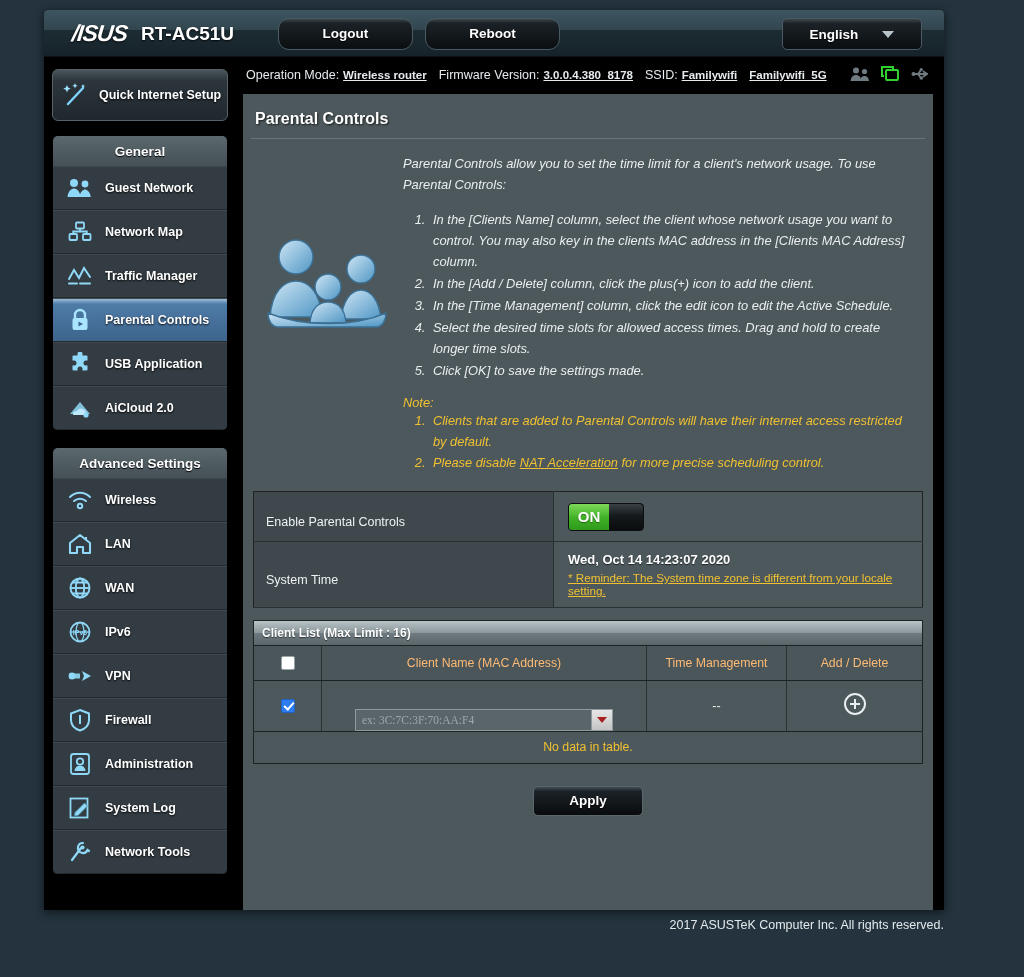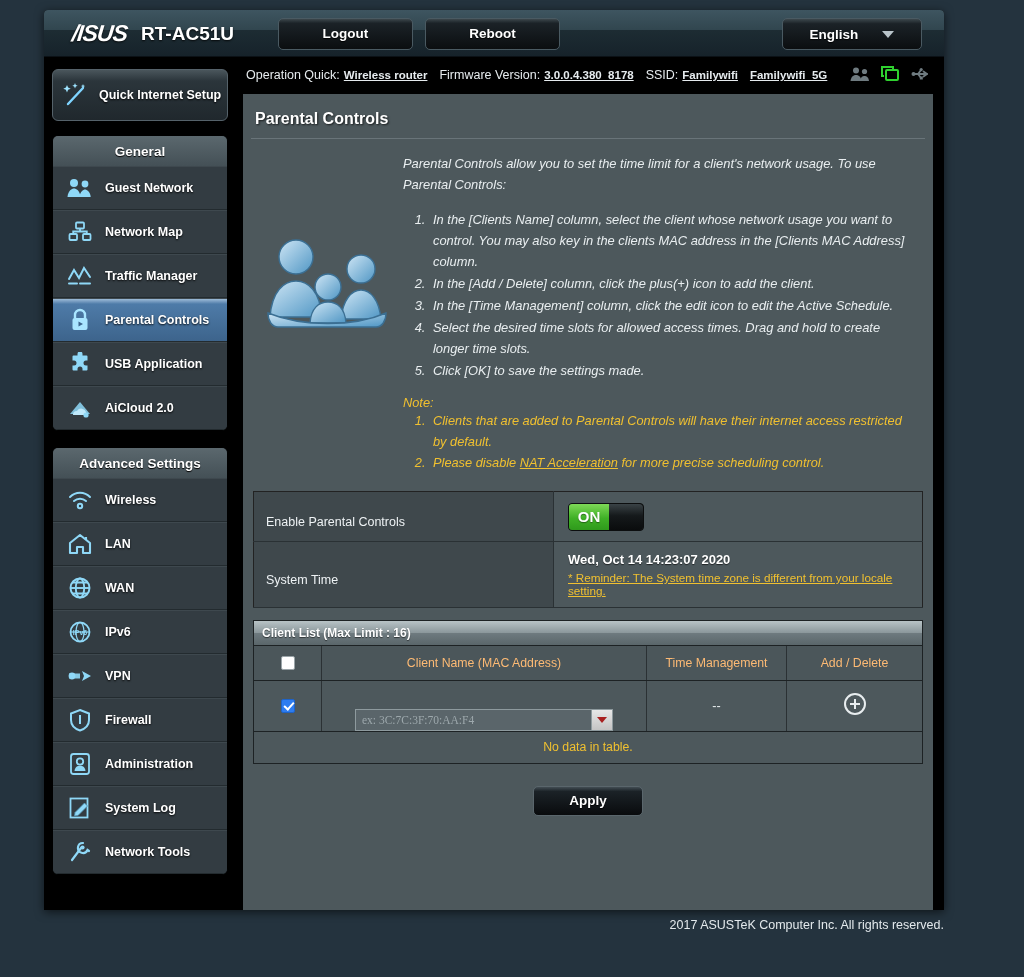--- a/index.html
+++ b/index.html
@@ -53,21 +53,21 @@
     font-size: 19px;
     font-weight: bold;
     color: #fff;
     text-shadow: 0 1px 2px rgba(0,0,0,.8);
   }
   .top-btn {
     height: 32px;
     min-width: 135px;
     margin-left: 12px;
     border: 1px solid #4a5a62;
-    border-radius: 5px;
+    border-radius: 11px;
     background: linear-gradient(180deg,#3c474c 0%,#1b2227 14%,#0b0e10 100%);
     color: #fff;
     font-size: 13.5px;
     font-weight: bold;
     display: flex;
     align-items: center;
     justify-content: center;
     cursor: pointer;
     text-shadow: 0 1px 1px #000;
   }
@@ -638,21 +638,21 @@
             </svg>
           </span>
           <span class="txt">Network Tools</span>
         </div>
       </div>
     </div>
 
     <div id="right-col">
 
       <div id="infobar">
-        <span class="lbl">Operation Quick:</span>
+        <span class="lbl">Operation Mode:</span>
         <span class="val">Wireless router</span>
         <span class="lbl">Firmware Version:</span>
         <span class="val">3.0.0.4.380_8178</span>
         <span class="lbl">SSID:</span>
         <span class="val">Familywifi</span>
         <span class="val">Familywifi_5G</span>
 
         <span id="status-icons">
           <span>
             <svg width="20" height="16" viewBox="0 0 20 16">

